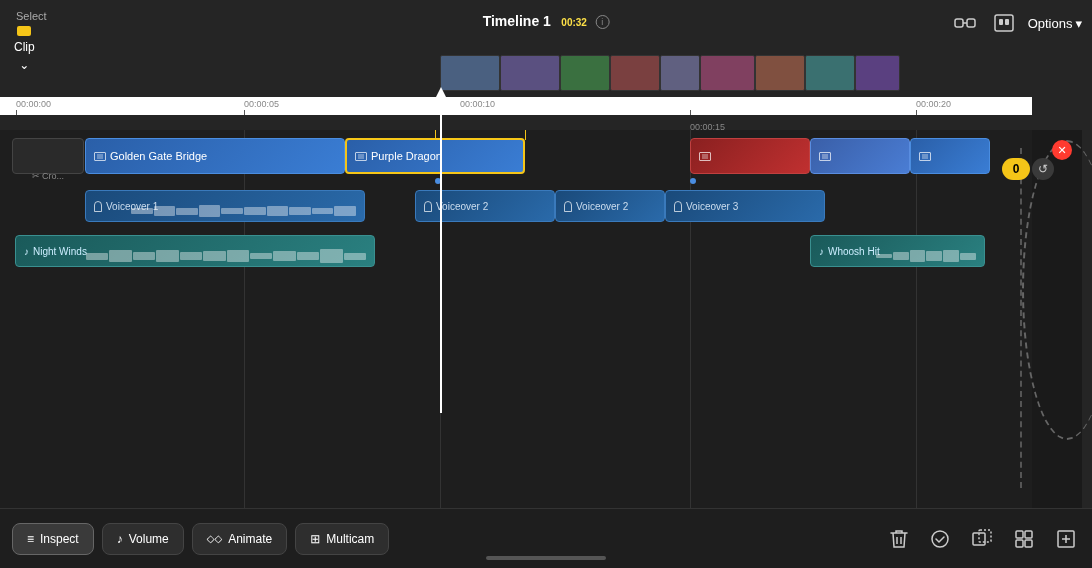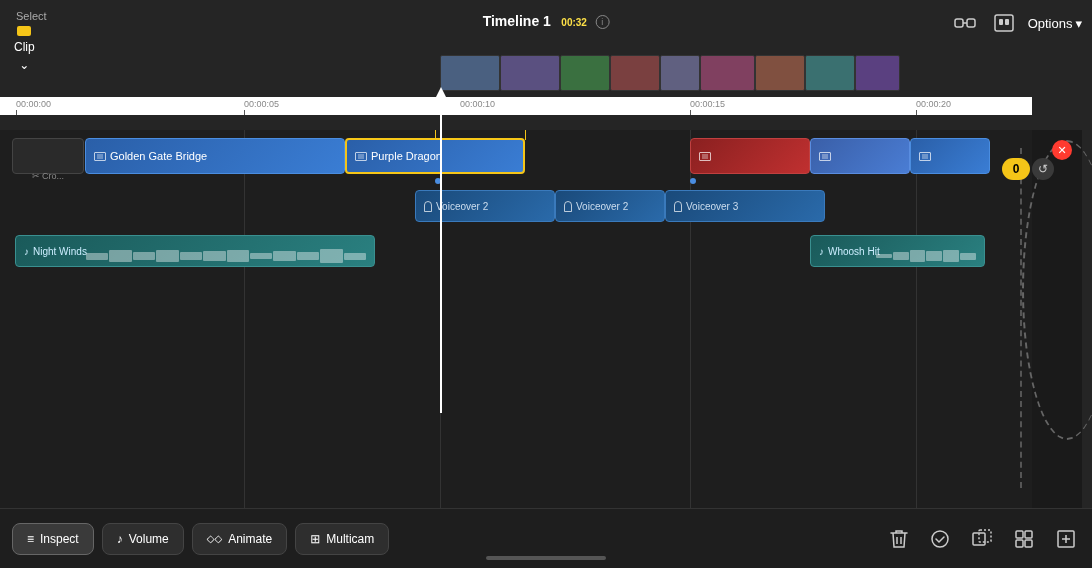--- a/index.html
+++ b/index.html
@@ -606,21 +606,21 @@
   <div class="filmstrip-item" style="background:#5a4080;width:45px;"></div>
 </div>
 
 <div class="ruler">
   <span class="ruler-mark" style="left:16px;">00:00:00</span>
   <span class="ruler-tick" style="left:16px;"></span>
   <span class="ruler-mark" style="left:244px;">00:00:05</span>
   <span class="ruler-tick" style="left:244px;"></span>
   <span class="ruler-mark" style="left:460px;text-align:center;">00:00:10</span>
   <span class="ruler-tick" style="left:440px;"></span>
-  <span class="ruler-mark" style="left:690px;">00:00:15</span>
+  <span class="ruler-mark" style="left:690px;margin-top:23px;">00:00:15</span>
   <span class="ruler-tick" style="left:690px;"></span>
   <span class="ruler-mark" style="left:916px;">00:00:20</span>
   <span class="ruler-tick" style="left:916px;"></span>
 </div>
 
 <div class="playhead">
   <div class="playhead-head"></div>
 </div>
 
 <div class="timeline-area">
@@ -658,20 +658,36 @@
     </div>
     <div class="clip-block clip-right3" style="display:flex;align-items:center;">
       <span class="clip-icon-film"></span>
     </div>
   </div>
 
   <div class="snap-dot" style="left:435px;"></div>
   <div class="snap-dot" style="left:690px;"></div>
 
   <div class="voiceover-track track-row">
+    <div class="audio-clip audio-vo1">
+      <span class="clip-icon-mic"></span>
+      <span>Voiceover 1</span>
+      <div class="wave-visual">
+        <div class="wave-bar" style="height:40%;"></div>
+        <div class="wave-bar" style="height:70%;"></div>
+        <div class="wave-bar" style="height:50%;"></div>
+        <div class="wave-bar" style="height:80%;"></div>
+        <div class="wave-bar" style="height:45%;"></div>
+        <div class="wave-bar" style="height:60%;"></div>
+        <div class="wave-bar" style="height:75%;"></div>
+        <div class="wave-bar" style="height:55%;"></div>
+        <div class="wave-bar" style="height:40%;"></div>
+        <div class="wave-bar" style="height:65%;"></div>
+      </div>
+    </div>
     <div class="audio-clip audio-vo2a">
       <span class="clip-icon-mic"></span>
       <span>Voiceover 2</span>
     </div>
     <div class="audio-clip audio-vo2b">
       <span class="clip-icon-mic"></span>
       <span>Voiceover 2</span>
     </div>
     <div class="audio-clip audio-vo3">
       <span class="clip-icon-mic"></span>

